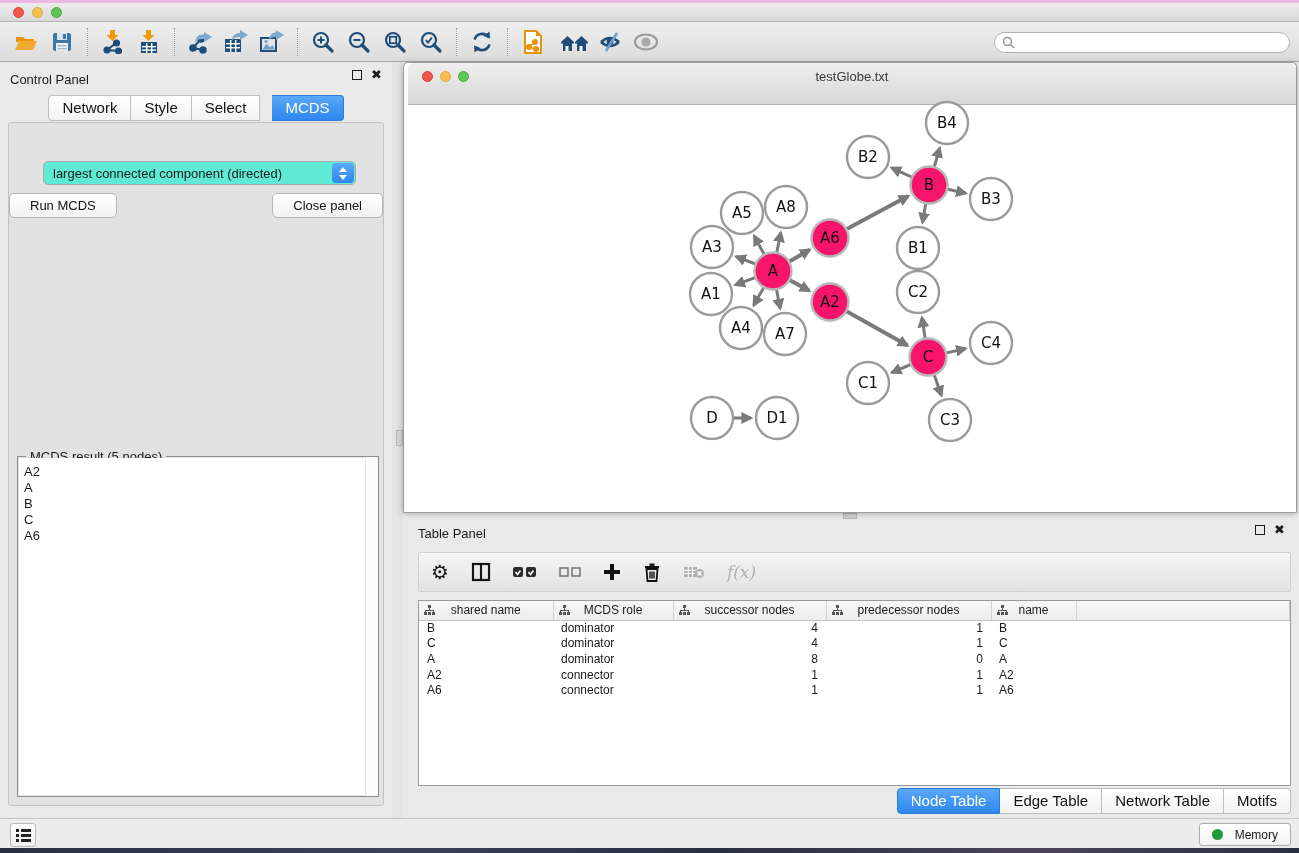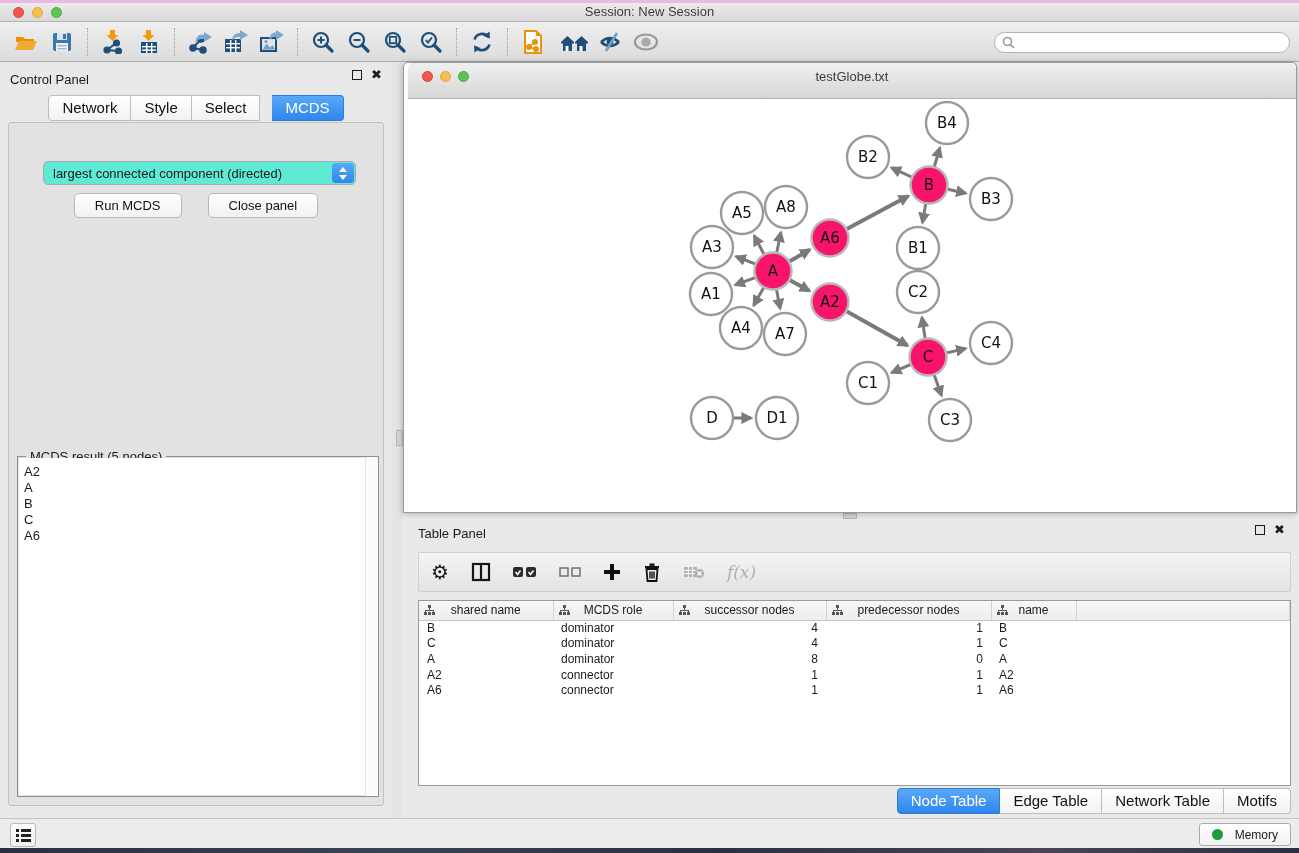--- a/index.html
+++ b/index.html
@@ -44,39 +44,39 @@
 
   #cp-content { position:absolute; left:8px; right:8px; top:60px; bottom:12px;
     background:#e2e2e2; border:1px solid #c2c2c2; border-radius:3px; }
   #opt-label { position:absolute; left:0; right:0; top:16px; text-align:center; font-size:13px; }
   #criterion { position:absolute; left:34px; top:38px; width:313px; height:24px; background:#5eead4;
     border:1px solid #ababab; border-radius:5px; font-size:13px; display:flex; align-items:center; padding-left:9px; }
   #criterion .stepper { position:absolute; right:1px; top:1px; bottom:1px; width:22px; border-radius:4px;
     background:linear-gradient(#5aa8f7,#2e86ee); display:flex; flex-direction:column; align-items:center; justify-content:center; gap:3px; }
   .chev-up    { width:0; height:0; border-left:4px solid transparent; border-right:4px solid transparent; border-bottom:5px solid #fff; }
   .chev-down  { width:0; height:0; border-left:4px solid transparent; border-right:4px solid transparent; border-top:5px solid #fff; }
-  #cp-buttons { position:absolute; left:0; right:0; top:70px; display:flex; justify-content:center; gap:26px; }
+  #cp-buttons { position:absolute; left:0; right:0; top:70px; display:flex; justify-content:space-between; gap:26px; }
   .mac-btn { background:linear-gradient(#ffffff,#f1f1f1); border:1px solid #b7b7b7; border-radius:5px;
     font-size:13px; padding:4px 20px; color:#111; }
 
   #result-box { position:absolute; left:8px; right:4px; top:333px; bottom:8px; border:1px solid #8f8f8f; }
   #result-title { position:absolute; left:8px; top:-8px; background:#e2e2e2; padding:0 4px; font-size:13px; }
   #result-list { position:absolute; left:1px; right:1px; top:1px; bottom:1px; background:#fff; padding:6px 0 0 5px; overflow:hidden; }
   #result-list .item { font-size:13px; line-height:16px; }
   #result-scroll { position:absolute; right:0; top:0; bottom:0; width:13px; background:#fcfcfc; border-left:1px solid #e4e4e4; }
 
   
   #v-divider { position:absolute; left:392px; top:62px; width:11px; height:756px; background:#e4e4e4; }
   .grip-v { position:absolute; left:396px; top:430px; width:7px; height:16px; background:#d6d6d6; border:1px solid #b8b8b8; }
   .grip-h { position:absolute; left:843px; top:513px; width:14px; height:6px; background:#d6d6d6; border:1px solid #b8b8b8; }
 
   
   #network-window { position:absolute; left:403px; top:62px; width:894px; height:451px;
     background:#fff; border:1px solid #9a9a9a; border-radius:5px 5px 0 0; box-shadow:0 1px 7px rgba(0,0,0,.28); }
-  #nw-titlebar { position:absolute; left:4px; top:0; right:0; height:36px;
+  #nw-titlebar { position:absolute; left:4px; top:0; right:0; height:42px;
     background:linear-gradient(#efefef,#d7d7d7); border-bottom:1px solid #b0b0b0; border-radius:5px 5px 0 0; }
   #nw-titlebar .title { position:absolute; left:0; right:0; top:6px; text-align:center; font-size:13px; color:#3a3a3a; }
   #nw-titlebar .tl { top:8px; }
   #nw-titlebar .tl.red{left:14px;} #nw-titlebar .tl.yellow{left:32px;} #nw-titlebar .tl.green{left:50px;}
   #graph-canvas { position:absolute; left:0; top:26px; right:0; bottom:0; }
 
   
   #table-panel { position:absolute; left:403px; top:519px; width:896px; height:299px; background:#e9e9e9; }
   #tp-title { position:absolute; left:15px; top:7px; font-size:13px; }
   #table-panel .win-ctrls { right:14px; top:6px; }
@@ -108,21 +108,20 @@
 
   svg { display:block; }
 </style>
 </head>
 <body>
 
 <div id="titlebar">
   <span class="tl red"></span>
   <span class="tl yellow"></span>
   <span class="tl green"></span>
-  <div class="title">Session: New Session</div>
 </div>
 
 <div id="toolbar">
   <div class="tbtn">
     <svg width="24" height="22">
       <path fill="#e8940b" d="M2 6 h7 l2 2 h9 v3 H2 z"></path>
       <path fill="#f2a930" d="M23 10 l-4 9 H1 l4-9 z"></path>
     </svg>
   </div>
   <div class="tbtn">

